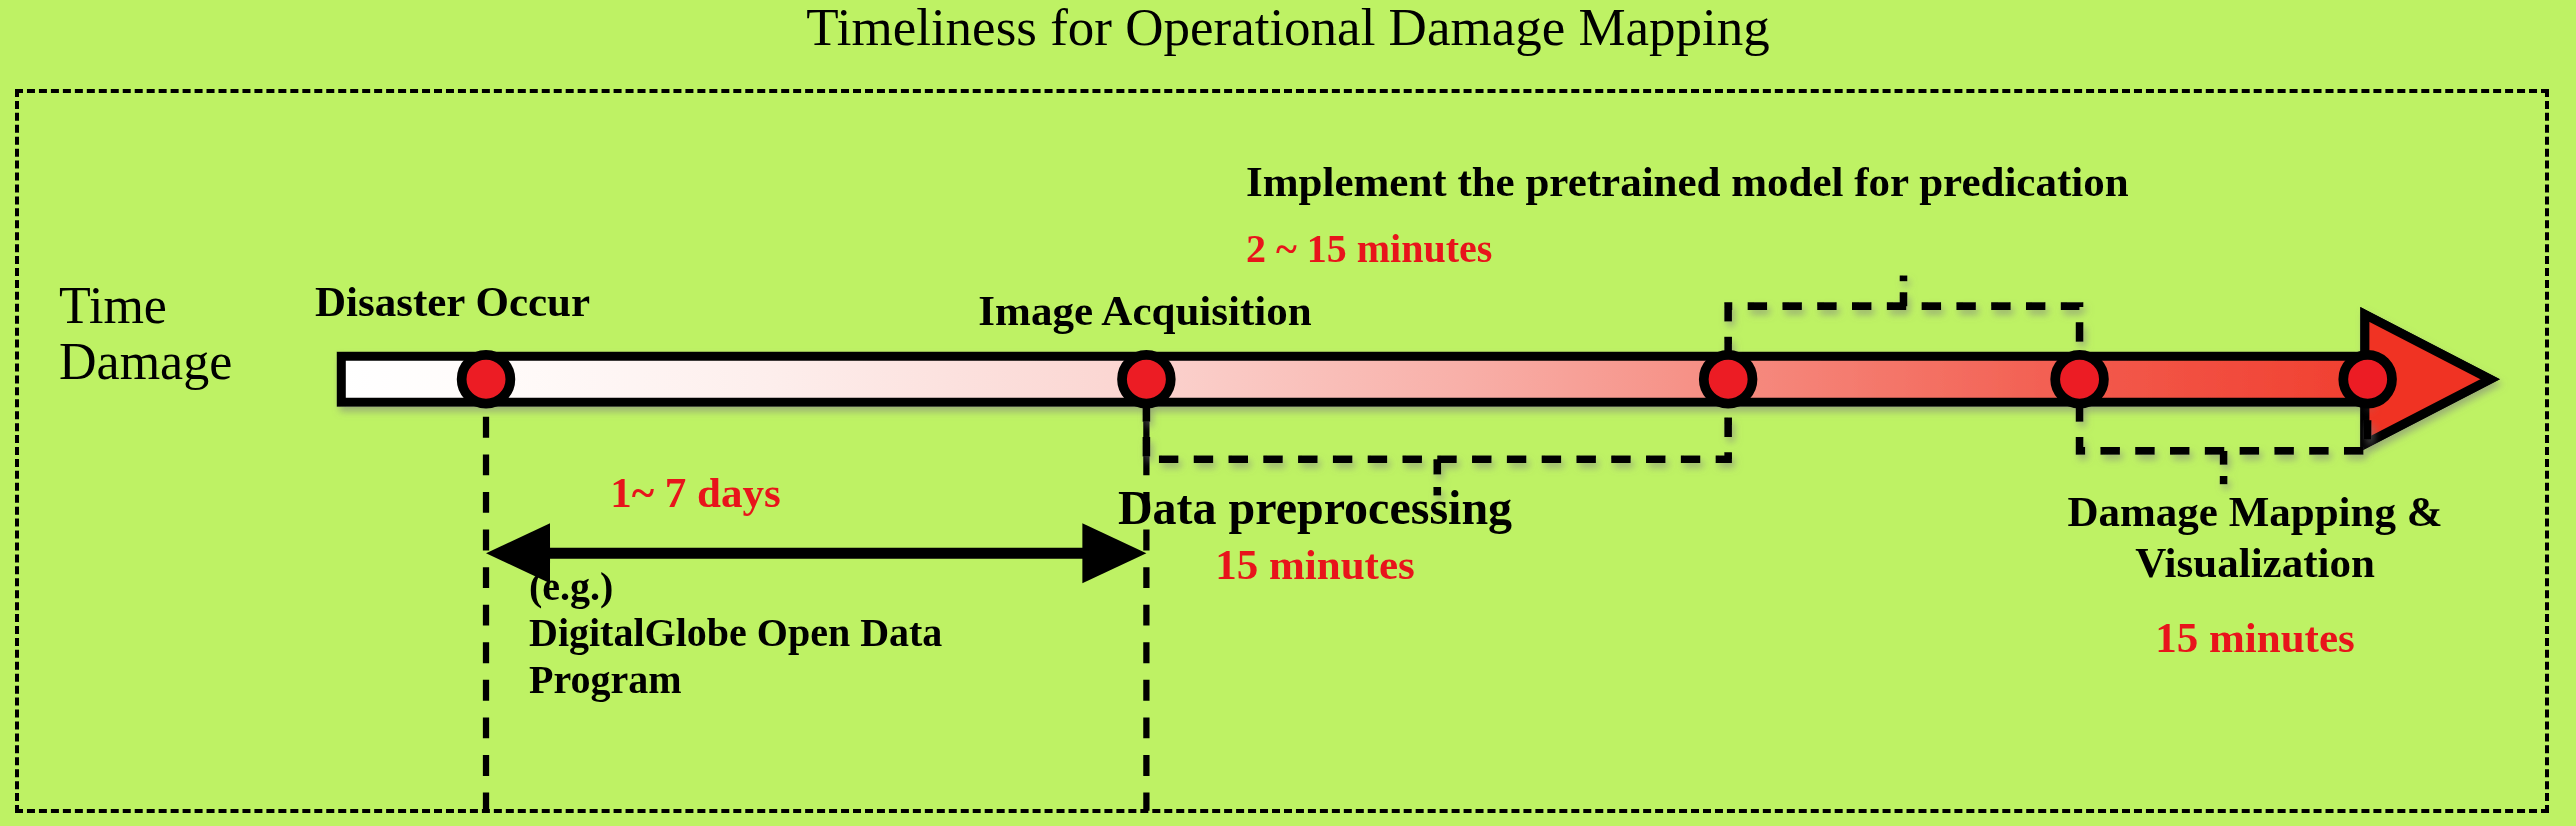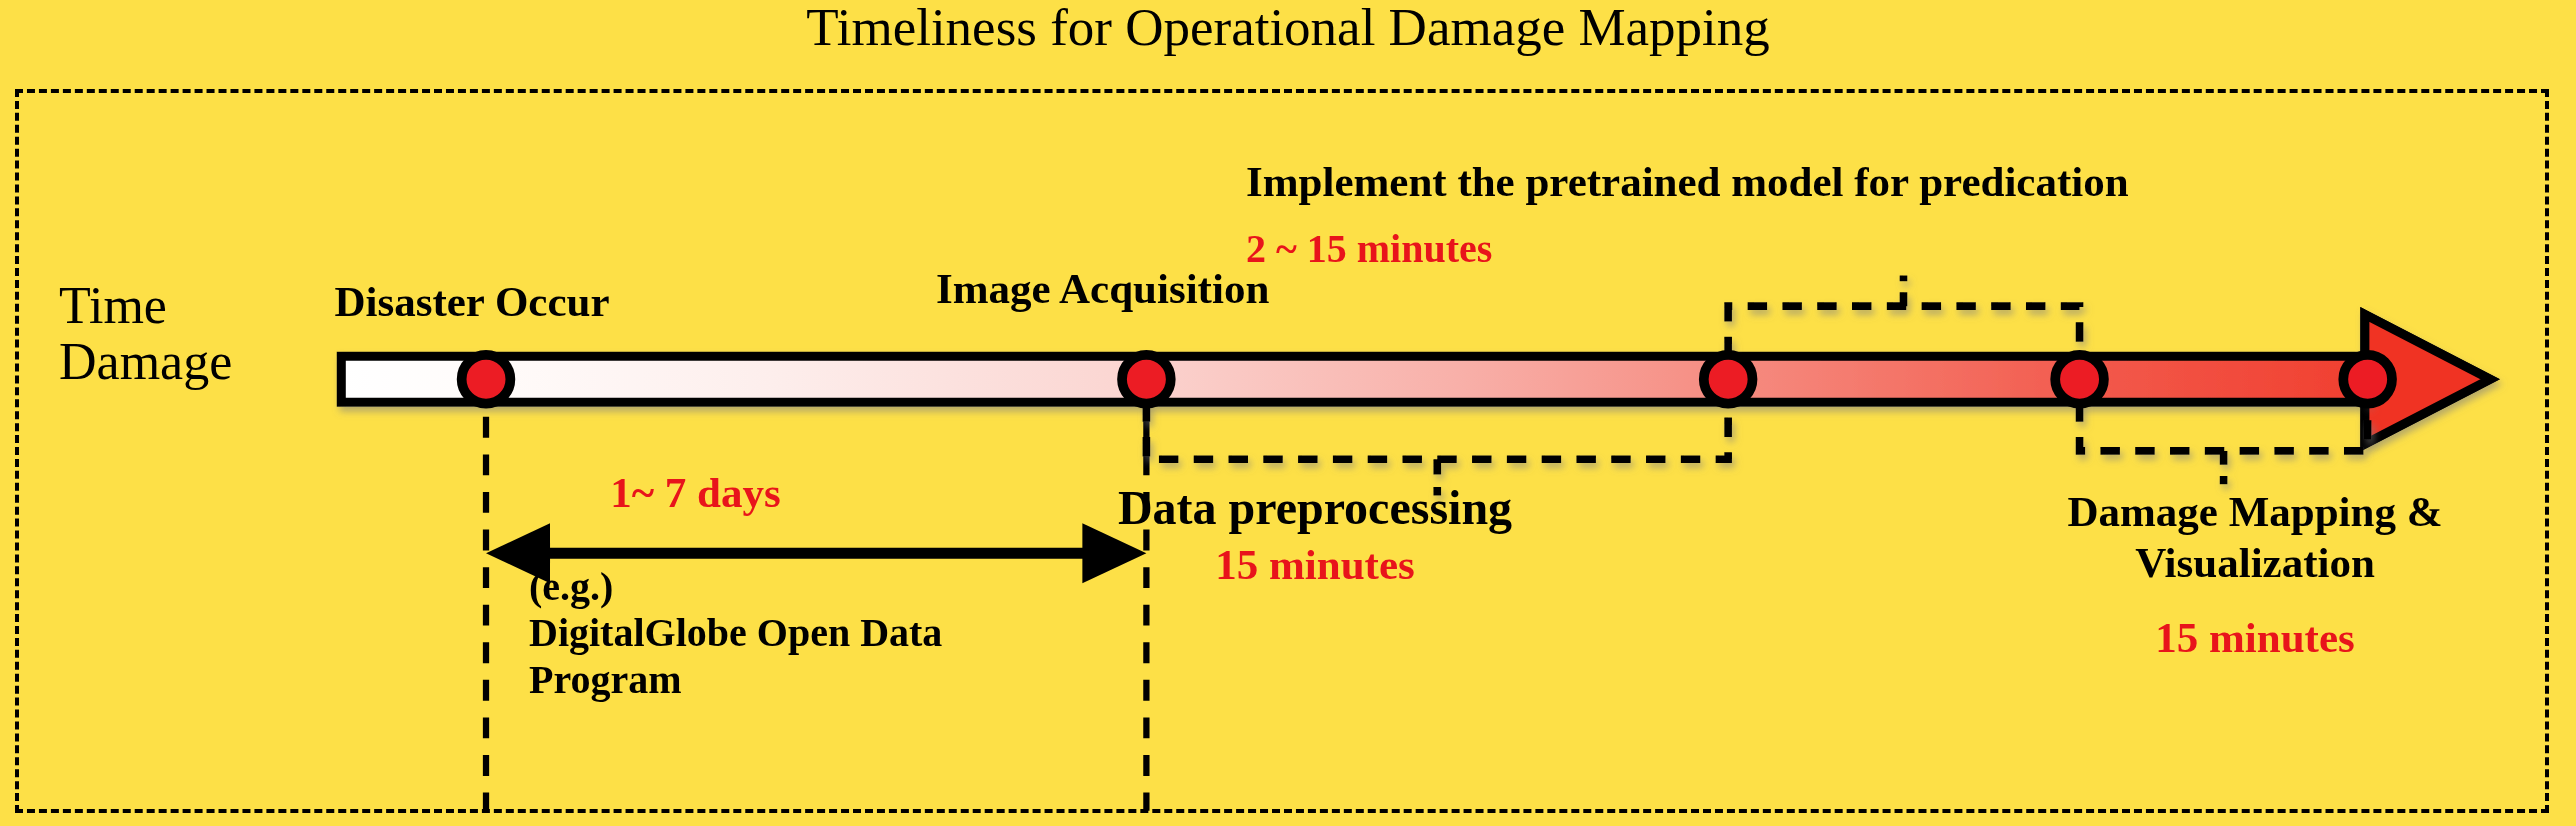--- a/index.html
+++ b/index.html
@@ -11,21 +11,21 @@
     font-family: "Liberation Serif", "DejaVu Serif", serif;
     width: 2576px;
     height: 826px;
     overflow: hidden;
   }
 
   #page {
     position: relative;
     width: 2576px;
     height: 826px;
-    background: #fde047;
+    background: #bef264;
   }
 
   
   .title {
     position: absolute;
     left: 0;
     top: 1.4px;
     width: 2576px;
     text-align: center;
     font-size: 53px;
@@ -69,34 +69,34 @@
   }
 
   
   .anno {
     position: absolute;
     color: #000000;
     white-space: nowrap;
   }
 
   .lbl-disaster {
-    left: 298px;
+    left: 315px;
     top: 277px;
     width: 348px;
     font-size: 43px;
     font-weight: bold;
-    text-align: center;
+    text-align: left;
   }
   .lbl-image-acq {
     left: 936px;
-    top: 264px;
+    top: 286px;
     width: 418px;
     font-size: 43px;
     font-weight: bold;
-    text-align: left;
+    text-align: center;
   }
 
   .lbl-implement {
     left: 1246px;
     top: 157px;
     width: 1183px;
     font-size: 43px;
     font-weight: bold;
   }
   .lbl-implement-time {

